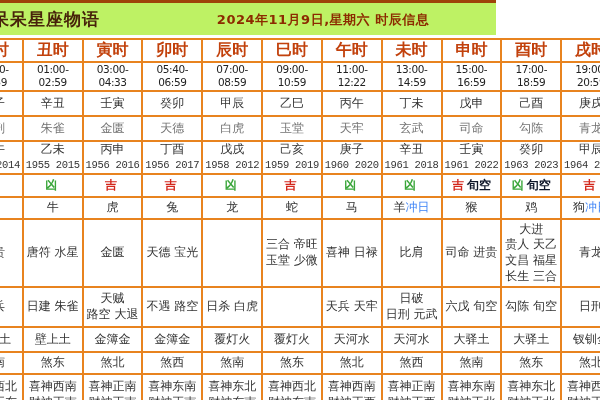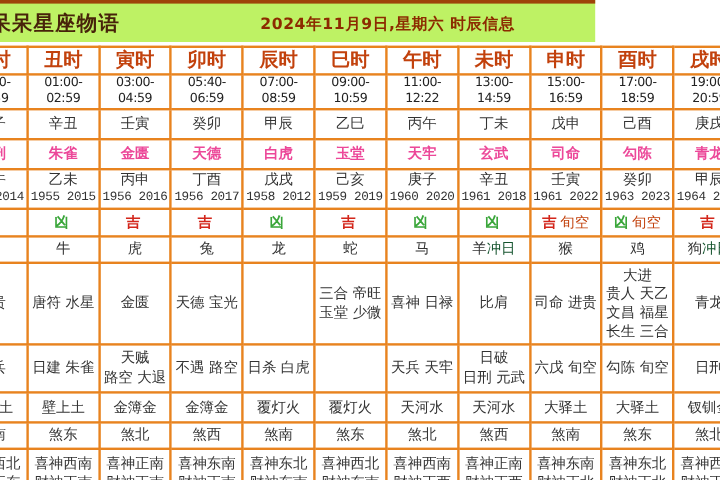--- a/index.html
+++ b/index.html
@@ -25,27 +25,27 @@
     position:absolute;left:-38px;top:38px;width:660px;
     border-collapse:collapse;table-layout:fixed;background:#fff;
   }
   table.hours td{
     border:2px solid #E8831F;text-align:center;vertical-align:middle;
     padding:0 1px;font-size:12px;color:#333;white-space:pre-line;line-height:1.3;
     overflow:hidden;
   }
   tr.r-name td{font-size:16px;font-weight:bold;color:#c2410c;}
   tr.r-time td{font-size:10.5px;letter-spacing:-0.4px;color:#222;}
-  tr.r-star td{color:#ec4899;font-weight:bold;}
+  tr.r-star td{color:#737373;}
   .yrs{font-size:10.5px;letter-spacing:-0.3px;}
   .blk{display:block;font-family:Liberation Mono, monospace;}
   .good{color:#D3261B;font-weight:bold;}
   .bad{color:#3AA63A;font-weight:bold;}
-  .lk-extra{color:#c2410c;font-weight:normal;margin-left:3px;}
-  .clash{color:#14532d;}
+  .lk-extra{color:#0f172a;font-weight:bold;margin-left:3px;}
+  .clash{color:#3b82f6;}
   tr.r-name{height:22px;} tr.r-time{height:22px;} tr.r-gz{height:25px;}
   tr.r-star{height:25px;} tr.r-year{height:33px;} tr.r-luck{height:23px;}
   tr.r-zodiac{height:22px;} tr.r-jishen{height:68px;} tr.r-xiong{height:40px;}
   tr.r-nayin{height:25px;} tr.r-sha{height:22px;} tr.r-dir{height:44px;}
 </style>
 </head>
 <body>
 
 <div class="screen">
   <div class="topbar">
@@ -63,21 +63,21 @@
           <td><span>巳时</span></td>
           <td><span>午时</span></td>
           <td><span>未时</span></td>
           <td><span>申时</span></td>
           <td><span>酉时</span></td>
           <td><span>戌时</span></td>
         </tr>
         <tr class="r-time">
           <td><span>23:00-00:59</span></td>
           <td><span>01:00-02:59</span></td>
-          <td><span>03:00-04:59</span></td>
+          <td><span>03:00-04:33</span></td>
           <td><span>05:40-06:59</span></td>
           <td><span>07:00-08:59</span></td>
           <td><span>09:00-10:59</span></td>
           <td><span>11:00-12:22</span></td>
           <td><span>13:00-14:59</span></td>
           <td><span>15:00-16:59</span></td>
           <td><span>17:00-18:59</span></td>
           <td><span>19:00-20:59</span></td>
         </tr>
         <tr class="r-gz">

